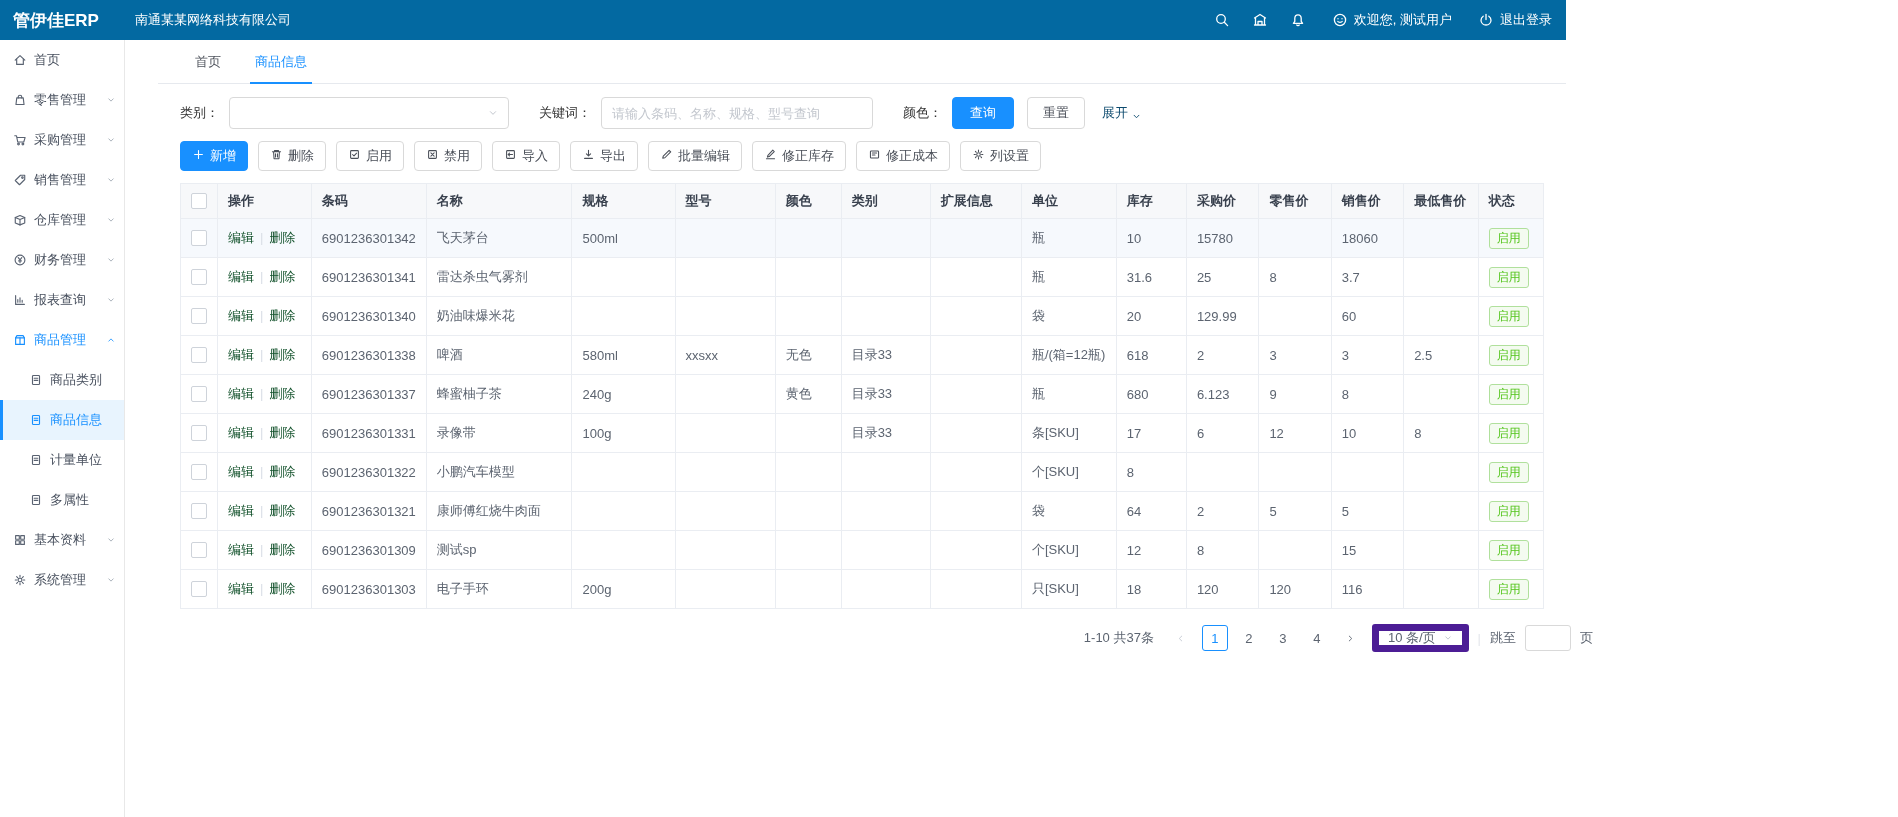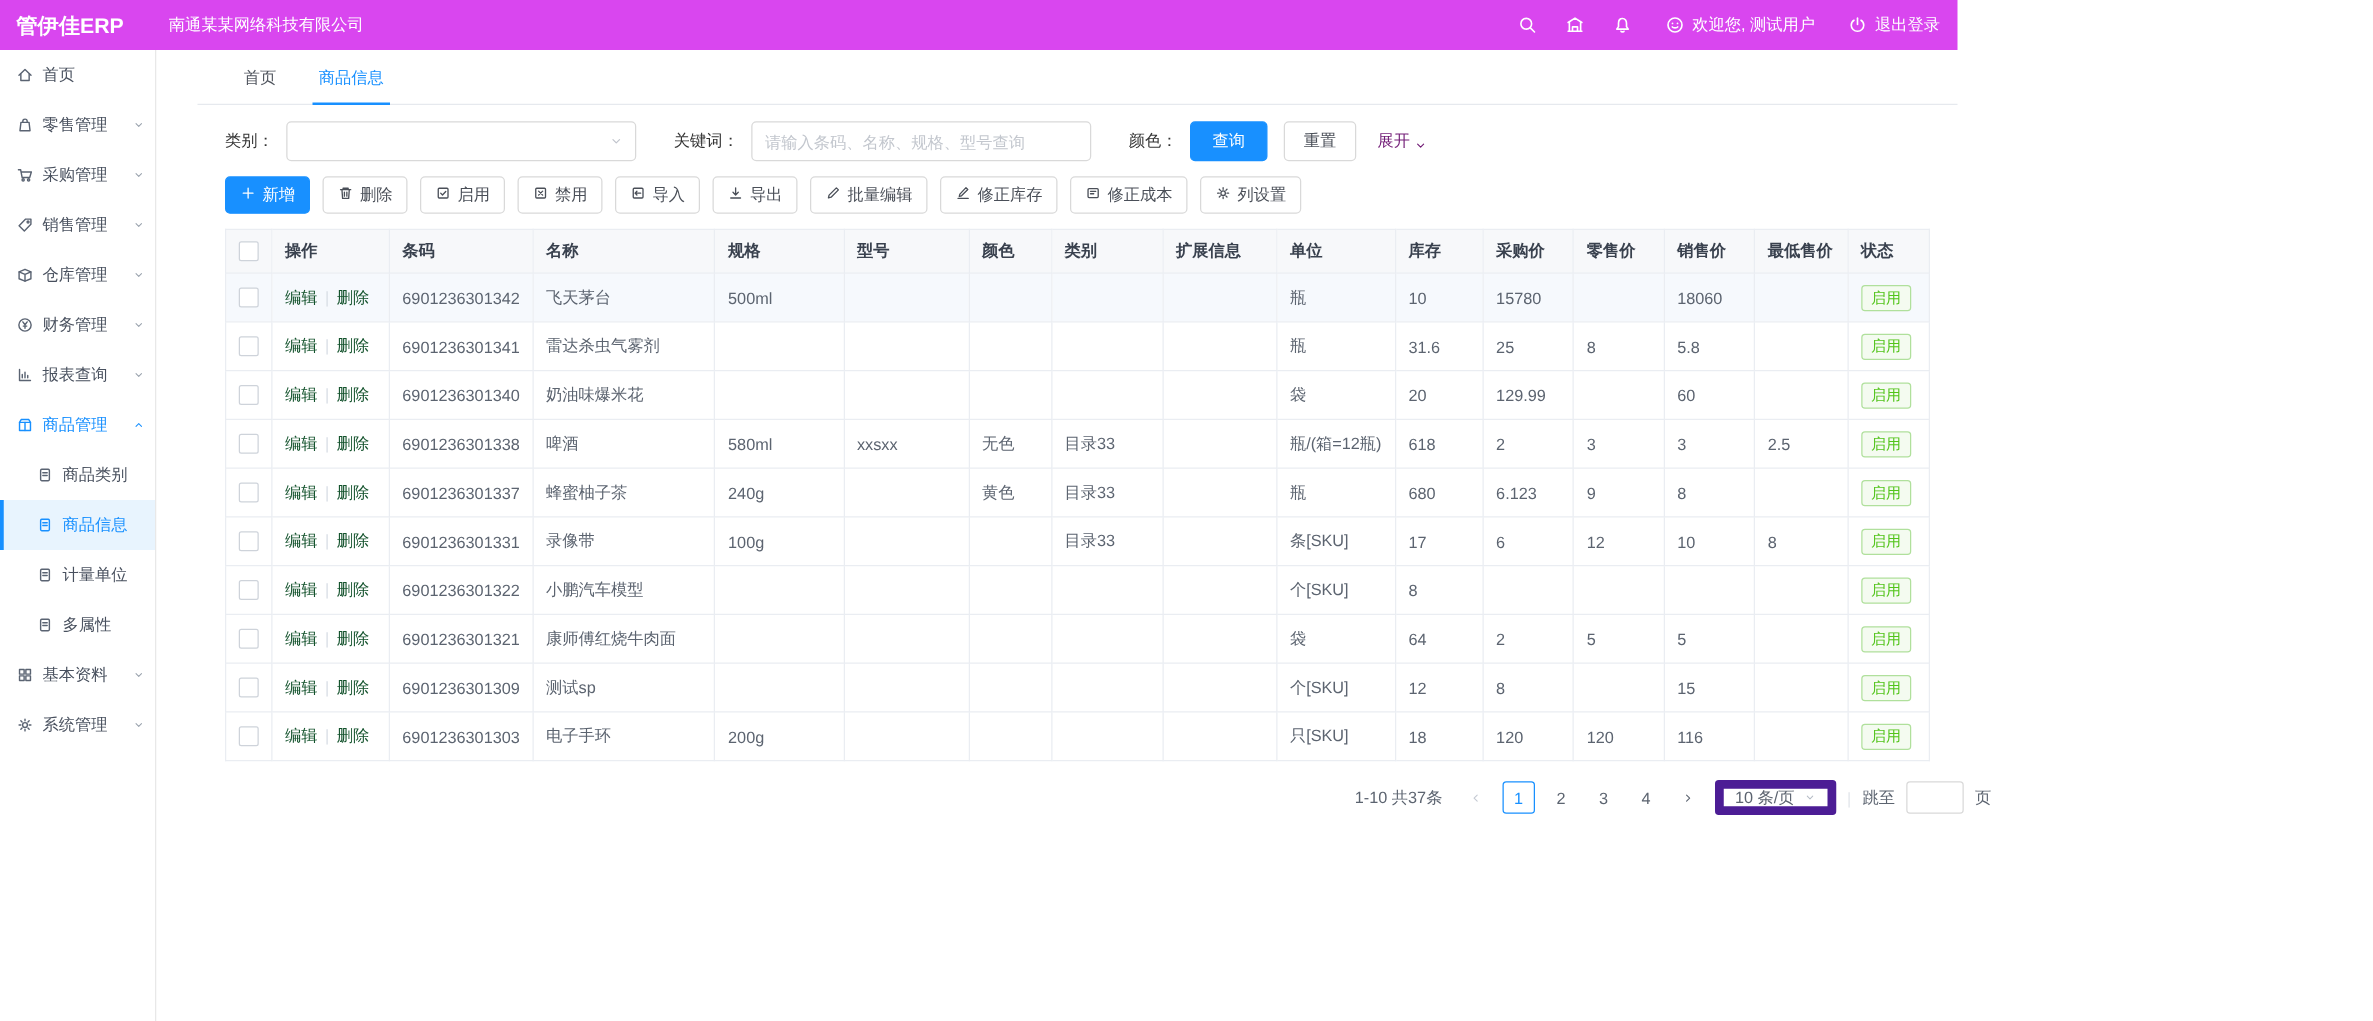--- a/index.html
+++ b/index.html
@@ -1,21 +1,21 @@
 <!DOCTYPE html>
 <html><head>
 <meta charset="utf-8">
 <style>
   html,body{margin:0;padding:0;}
   body{width:1898px;height:817px;background:#fff;overflow:hidden;
        font-family:"Liberation Sans","DejaVu Sans",sans-serif;}
   .app{width:1566px;height:100%;display:flex;flex-direction:column;}
 
   
-  .topbar{height:40px;background:#d946ef;display:flex;align-items:center;color:#fff;flex-shrink:0;justify-content:space-between;}
+  .topbar{height:40px;background:#0369a1;display:flex;align-items:center;color:#fff;flex-shrink:0;justify-content:space-between;}
   .logo{width:125px;box-sizing:border-box;padding-left:13px;font-size:17px;font-weight:700;white-space:nowrap;}
   .company{font-size:13px;margin-left:10px;white-space:nowrap;}
   .top-right{margin-left:auto;display:flex;align-items:center;padding-right:14px;font-size:13px;}
   .top-right svg{width:16px;height:16px;display:block;}
   .top-icon{margin-left:22px;cursor:pointer;display:inline-flex;}
   .welcome,.logout{display:inline-flex;align-items:center;gap:6px;margin-left:26px;cursor:pointer;white-space:nowrap;}
 
   
   .layout{flex:1;display:flex;min-height:0;gap:33px;}
   .sidebar{width:125px;box-sizing:border-box;border-right:1px solid #e8e8e8;background:#fff;flex-shrink:0;}
@@ -44,21 +44,21 @@
   .flabel{margin-right:10px;white-space:nowrap;}
   .fselect{width:280px;height:32px;border:1px solid #d9d9d9;border-radius:4px;background:#fff;display:flex;align-items:center;justify-content:flex-end;padding:0 9px;box-sizing:border-box;margin-right:30px;color:#c0c4cc;cursor:pointer;}
   .fselect svg{width:12px;height:12px;}
   .finput{height:32px;border:1px solid #d9d9d9;border-radius:4px;padding:0 10px;font-size:13px;box-sizing:border-box;margin-right:30px;color:#333;outline:none;font-family:inherit;}
   .finput.kw{width:272px;}
   .finput.clr{width:285px;}
   .finput::placeholder{color:#c3c7ce;}
   .btn{height:32px;border-radius:4px;font-size:13px;cursor:pointer;font-family:inherit;}
   .btn.search{background:#1890ff;color:#fff;border:1px solid #1890ff;padding:0 17px;margin-right:13px;}
   .btn.reset{background:#fff;color:#4a4f58;border:1px solid #d9d9d9;padding:0 15px;margin-right:17px;}
-  .expand{color:#701a75;display:inline-flex;align-items:flex-end;gap:3px;cursor:pointer;white-space:nowrap;font-family:Liberation Serif, serif;}
+  .expand{color:#0c4a6e;display:inline-flex;align-items:flex-end;gap:3px;cursor:pointer;white-space:nowrap;font-family:Liberation Serif, serif;}
   .expand svg{width:11px;height:11px;}
 
   
   .toolbar{margin-top:12px;display:flex;gap:10px;}
   .tbtn{height:30px;padding:0 11px;display:inline-flex;align-items:center;gap:5px;background:#fff;border:1px solid #d9d9d9;border-radius:4px;font-size:13px;color:#4a4f58;cursor:pointer;font-family:inherit;white-space:nowrap;}
   .tbtn svg{width:13px;height:13px;}
   .tbtn.primary{background:#1890ff;border-color:#1890ff;color:#fff;}
 
   
   .tbl{margin-top:12px;border-collapse:collapse;table-layout:fixed;}
@@ -485,21 +485,21 @@
                 <td>雷达杀虫气雾剂</td>
                 <td></td>
                 <td></td>
                 <td></td>
                 <td></td>
                 <td></td>
                 <td>瓶</td>
                 <td>31.6</td>
                 <td>25</td>
                 <td>8</td>
-                <td>5.8</td>
+                <td>3.7</td>
                 <td></td>
                 <td><span class="badge-enabled">启用</span></td>
               </tr>
               <tr>
                 <td class="cell-check"><span class="checkbox"></span></td>
                 <td class="cell-actions"><span class="link">编辑</span><span class="sep">|</span><span class="link">删除</span></td>
                 <td>6901236301340</td>
                 <td>奶油味爆米花</td>
                 <td></td>
                 <td></td>

